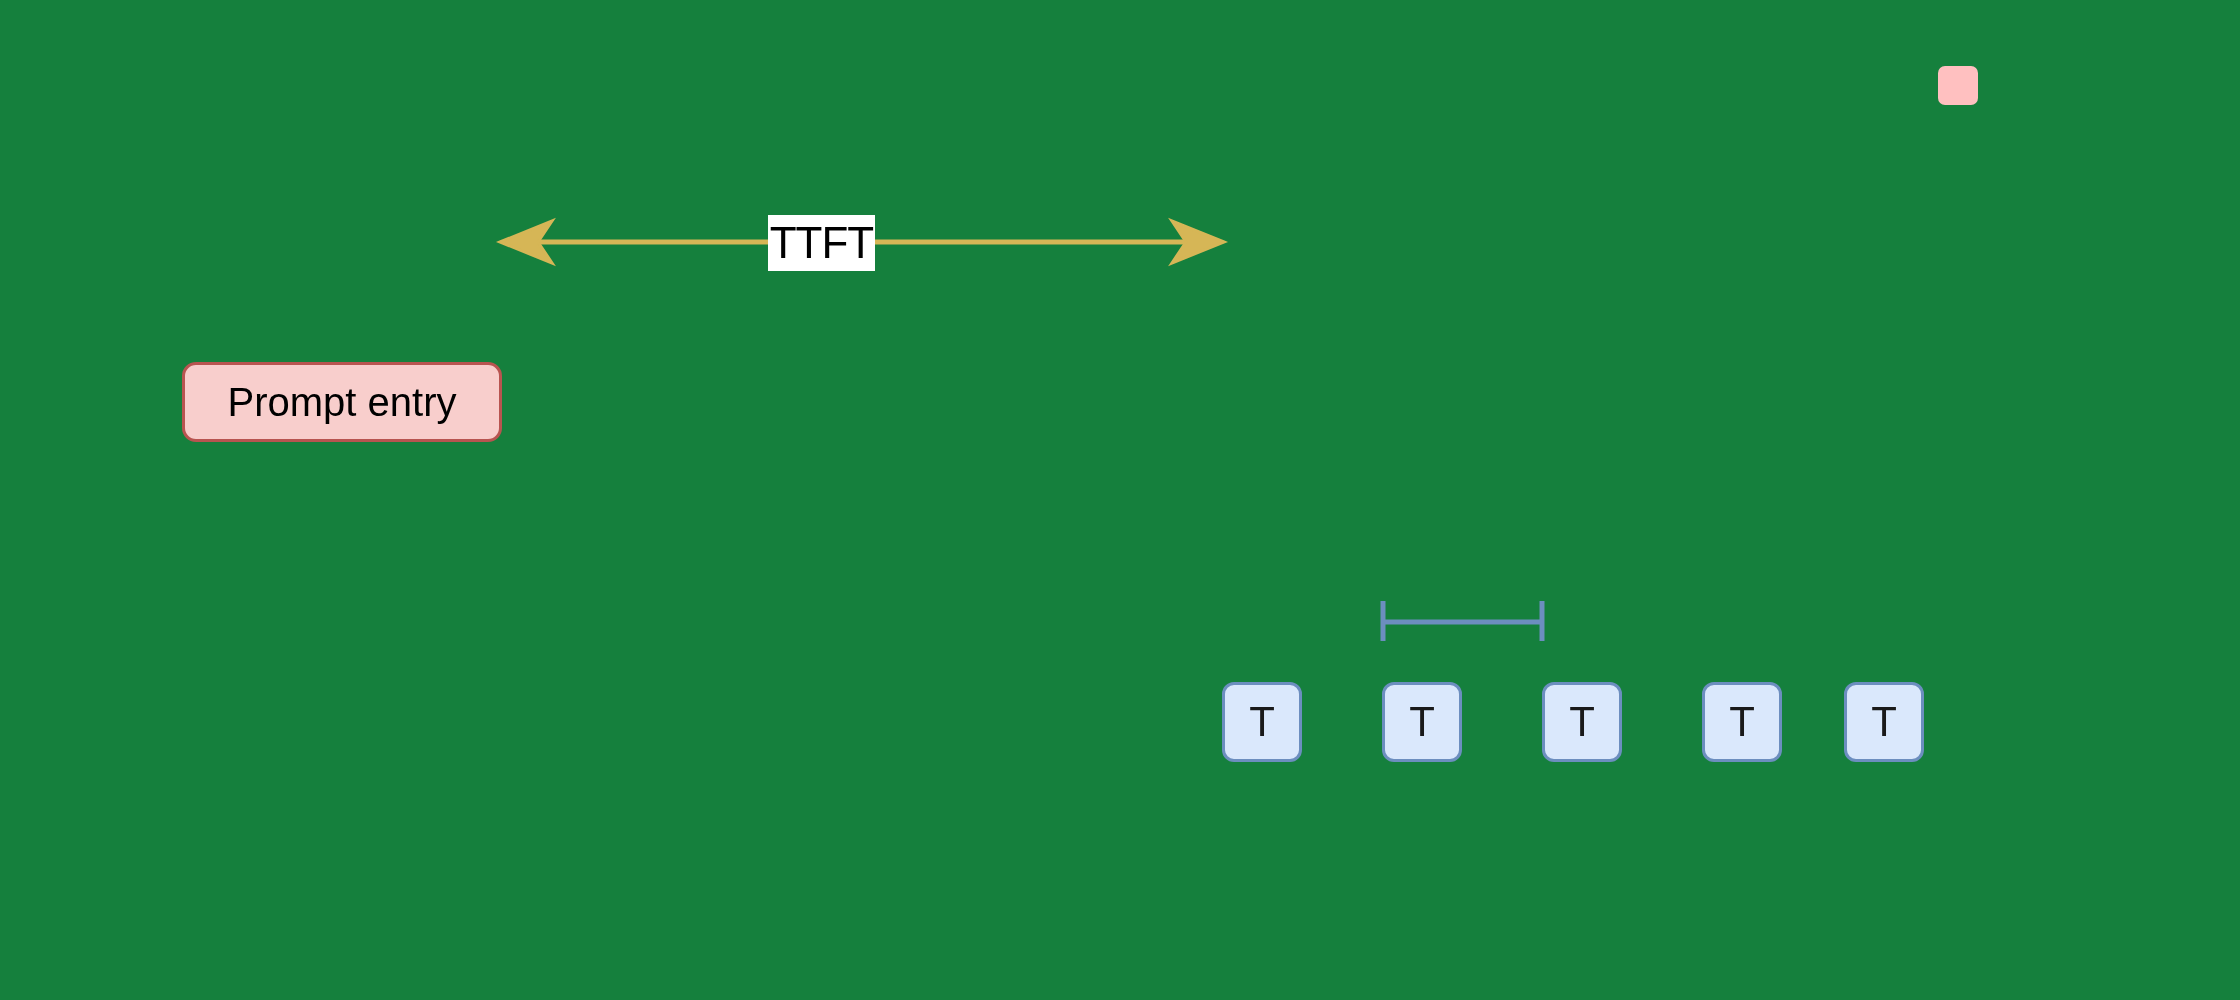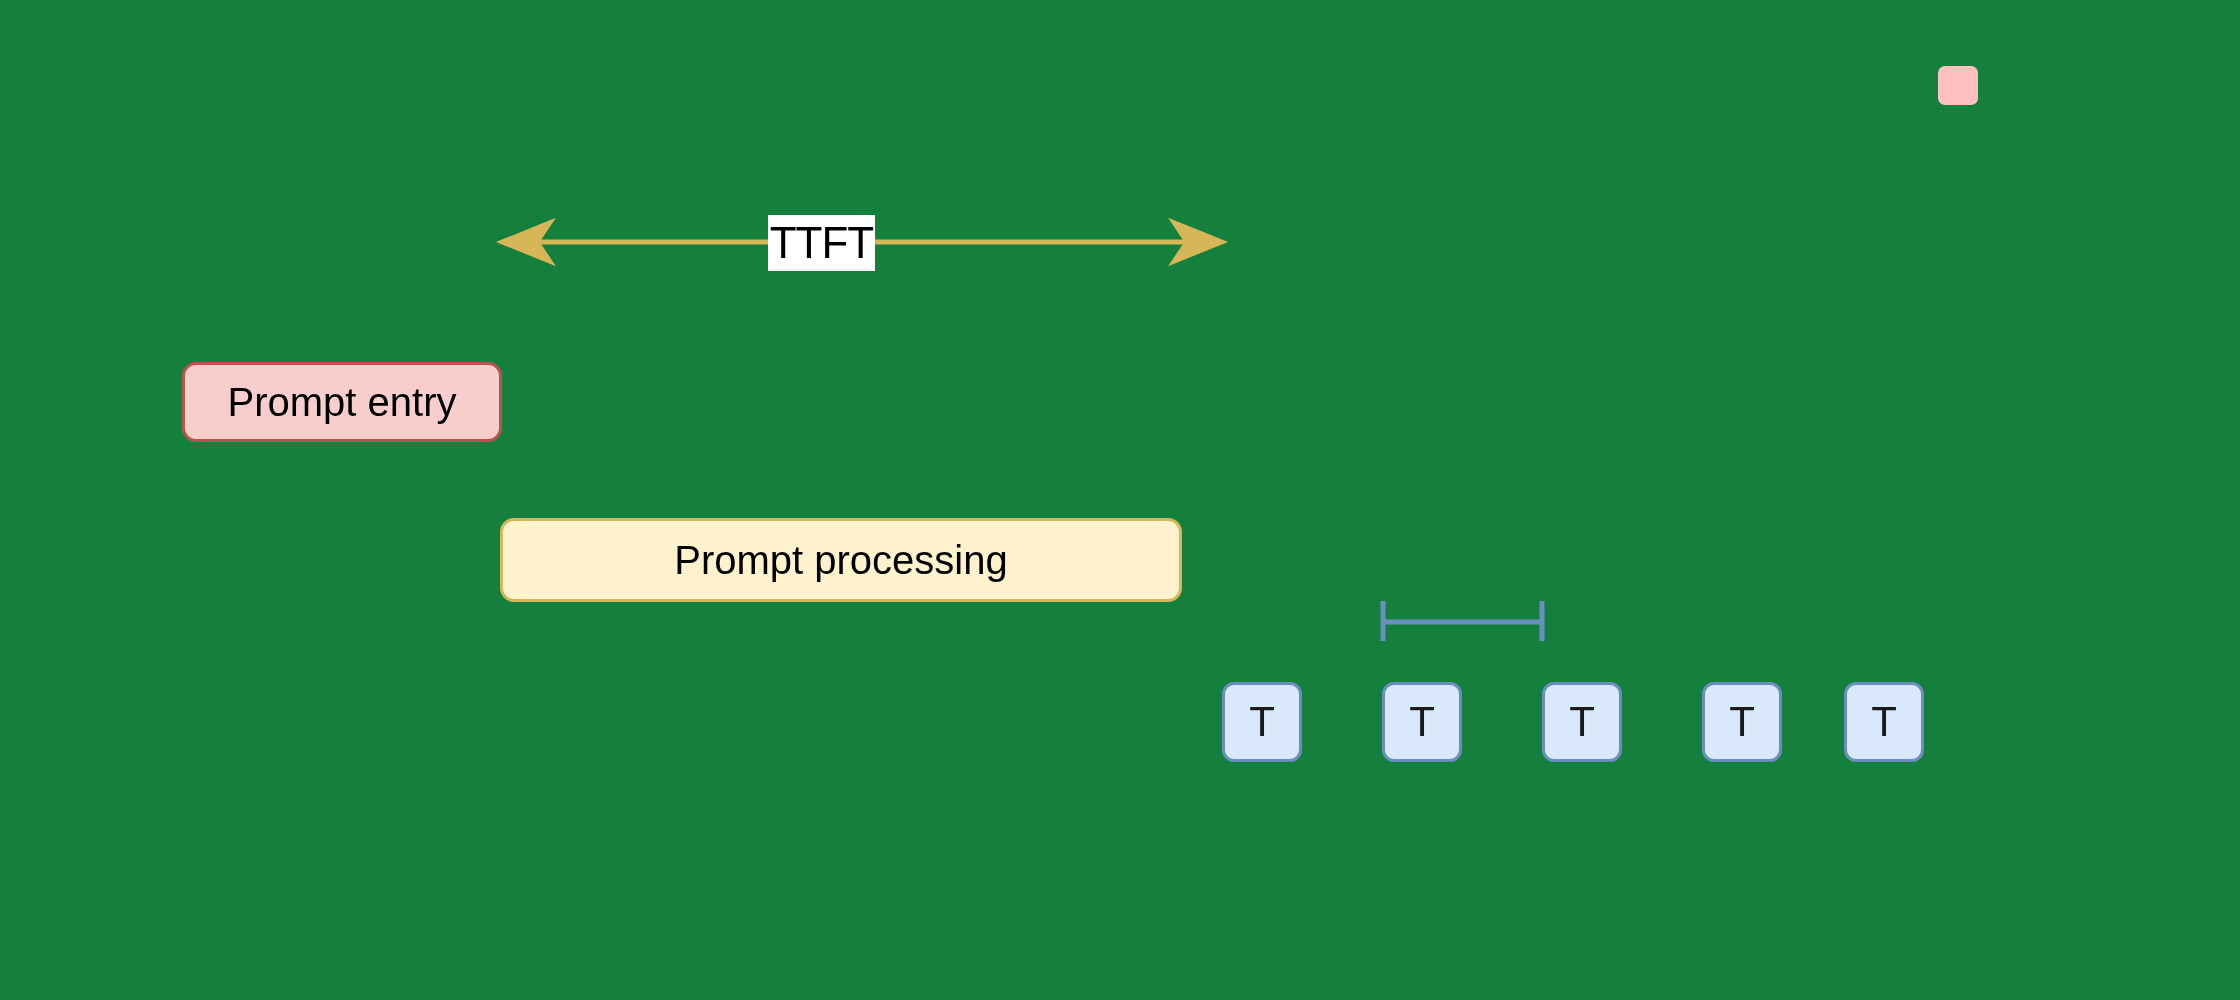--- a/index.html
+++ b/index.html
@@ -135,23 +135,20 @@
 
     <path d="M 744 30 L 692 9 L 706 30 L 692 51 Z" fill="#d6b656" stroke="#d6b656" stroke-width="3" stroke-linejoin="miter"></path>
   </svg>
 
   <div class="ttft-label">TTFT</div>
 
   <div class="node box-prompt-entry">
     <span>Prompt entry</span>
   </div>
 
-  <div class="node box-prompt-processing">
-    <span>Prompt processing</span>
-  </div>
 
   <svg class="tpot-bracket-svg" viewBox="0 0 184 54" width="184" height="54">
     <line x1="10" y1="28" x2="171" y2="28" stroke="#6c8ebf" stroke-width="5"></line>
     <line x1="11" y1="7" x2="11" y2="47" stroke="#6c8ebf" stroke-width="5"></line>
     <line x1="170" y1="7" x2="170" y2="47" stroke="#6c8ebf" stroke-width="5"></line>
   </svg>
 
   <div class="token-chip" style="left:1222px">
     <span>T</span>
   </div>

